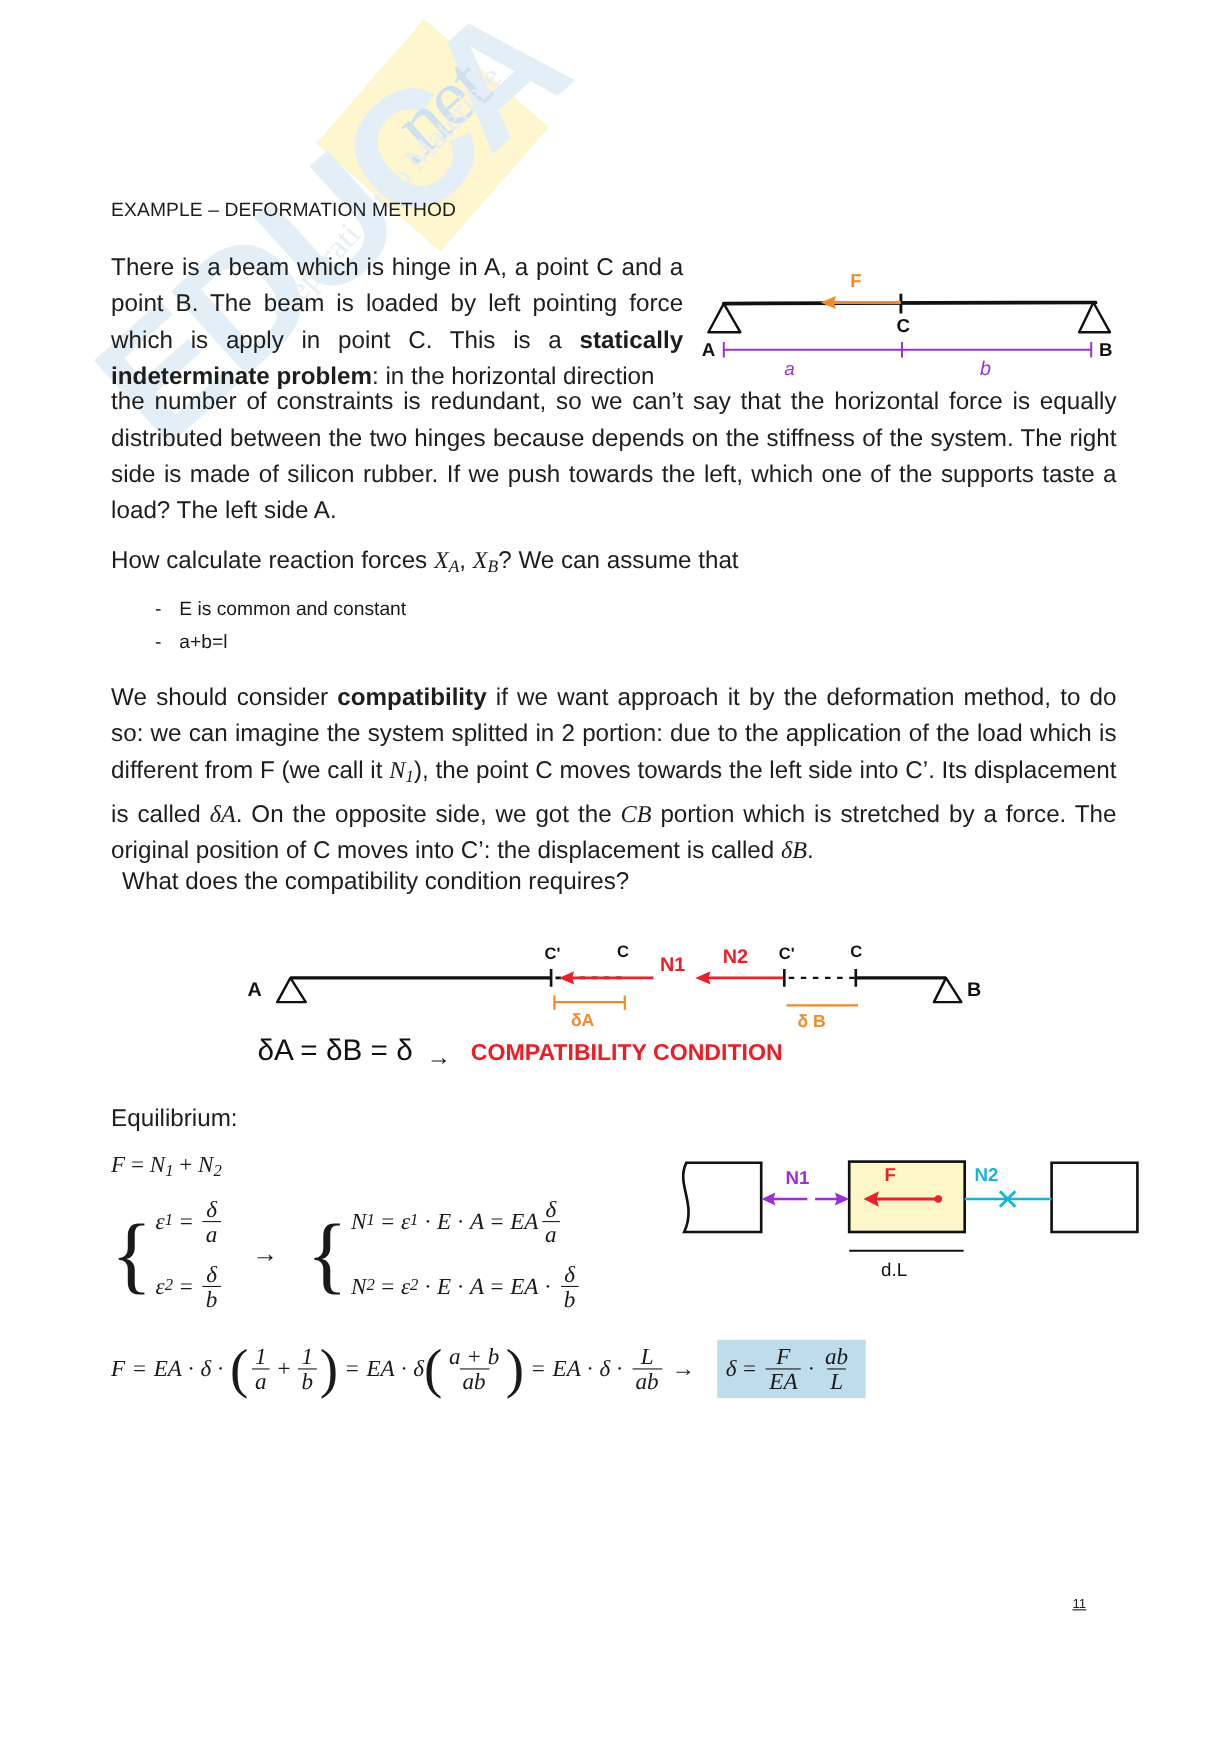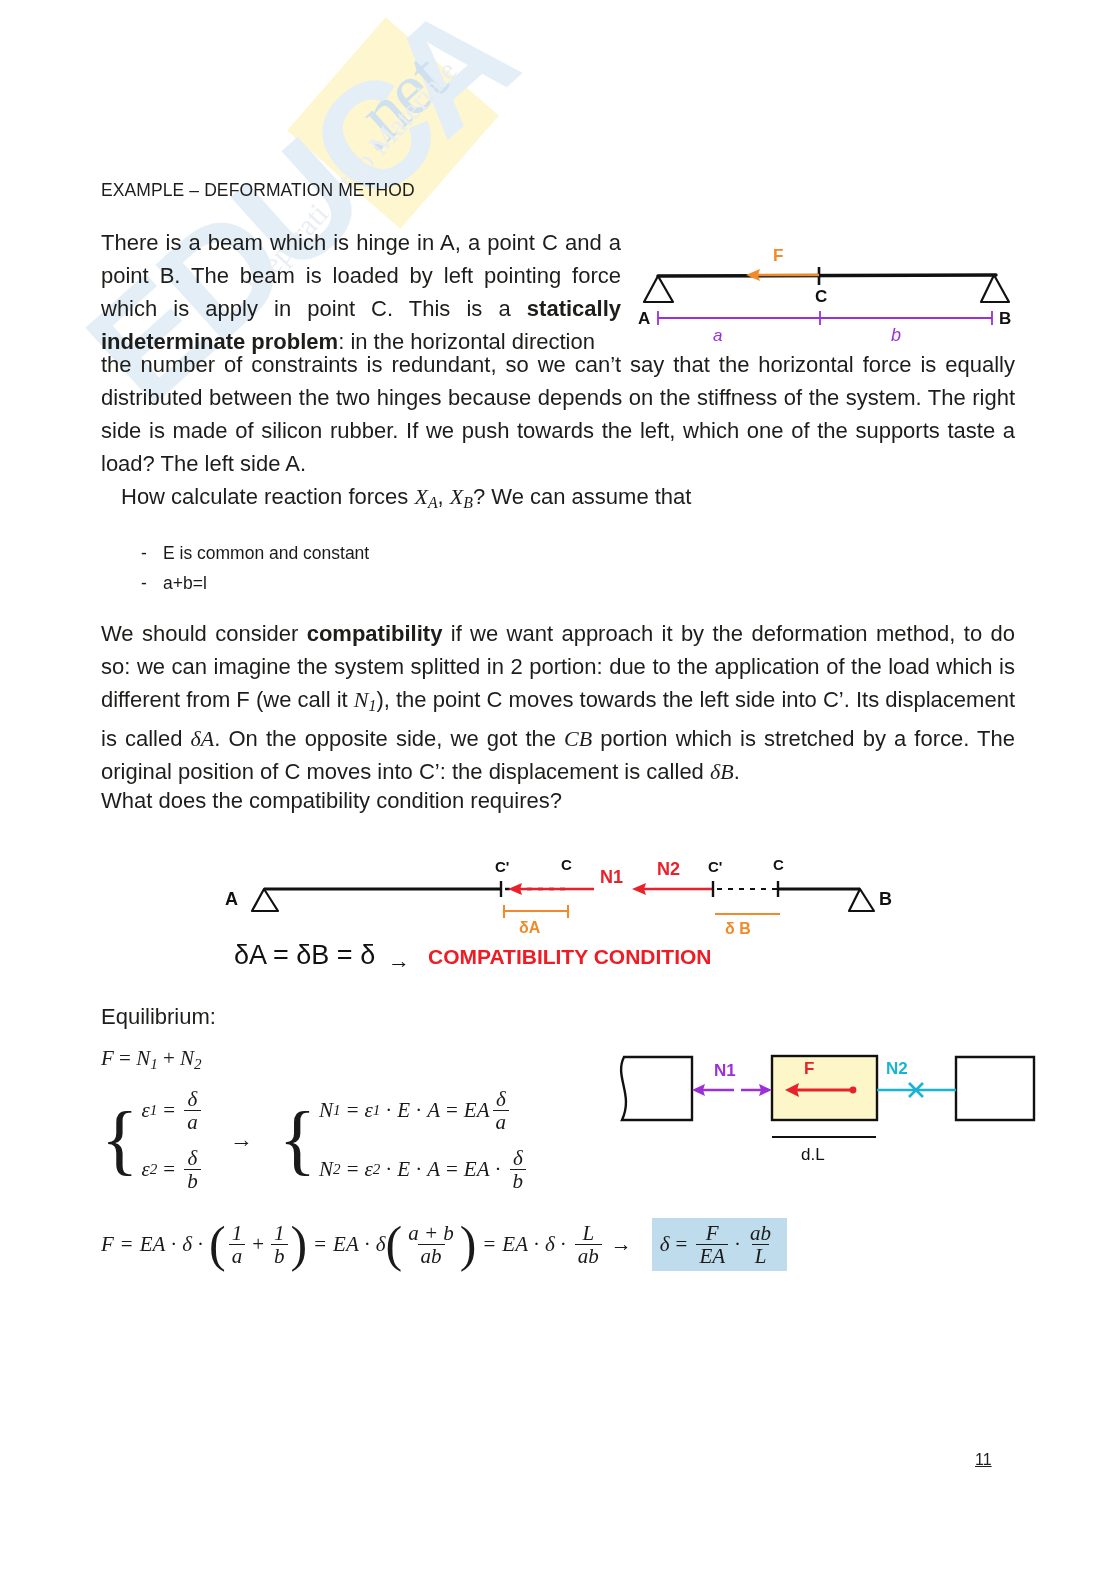--- a/index.html
+++ b/index.html
@@ -75,23 +75,23 @@
     font-size: 22px;
     line-height: 33px;
     text-align: justify;
     color: #1d1d1b;
   }
   .para b { font-weight: bold; }
   .nojust { text-align: left; }
 
   .p1 { left: 101px; top: 226px; width: 520px; }
   .p2 { left: 101px; top: 348px; width: 914px; }
-  .p3 { left: 101px; top: 480px; width: 700px; margin-left: 20px; }
+  .p3 { left: 101px; top: 492px; width: 700px; }
   .p4 { left: 101px; top: 617px; width: 914px; }
-  .p5 { left: 101px; top: 784px; width: 700px; }
+  .p5 { left: 111px; top: 784px; width: 700px; }
   .p6 { left: 101px; top: 1000px; width: 400px; }
 
   .bullets {
     position: absolute;
     left: 101px; top: 538px;
     font-size: 17.5px;
     line-height: 30px;
   }
   .bullets .row { display: flex; }
   .dash { width: 62px; padding-left: 40px; }
@@ -158,21 +158,21 @@
     background: #bfdcec;
     padding: 4px 10px 4px 8px;
     margin-left: 14px;
     display: inline-flex; align-items: center;
   }
   .opn { font-style: normal; }
 
   .pagenum {
     position: absolute;
     left: 975px; top: 1451px;
-    font-size: 16px; color: #1d1d1b; text-decoration: underline;
+    font-size: 12px; color: #1d1d1b; text-decoration: underline;
   }
 
   
   .fig { position: absolute; }
   #fig1 { left: 636px; top: 240px; }
   #fig2 { left: 212px; top: 845px; }
   #fig3 { left: 604px; top: 1032px; }
   #handeq { left: 232px; top: 928px; }
 
   svg text { font-family: "Liberation Sans", sans-serif; }

